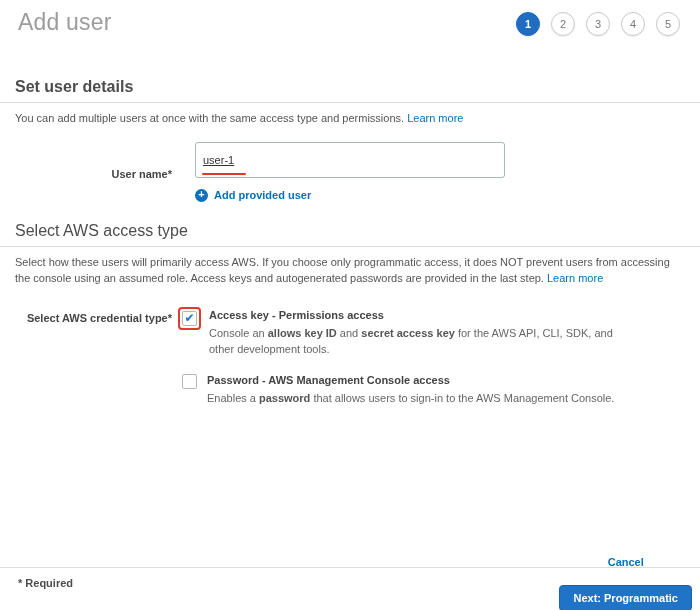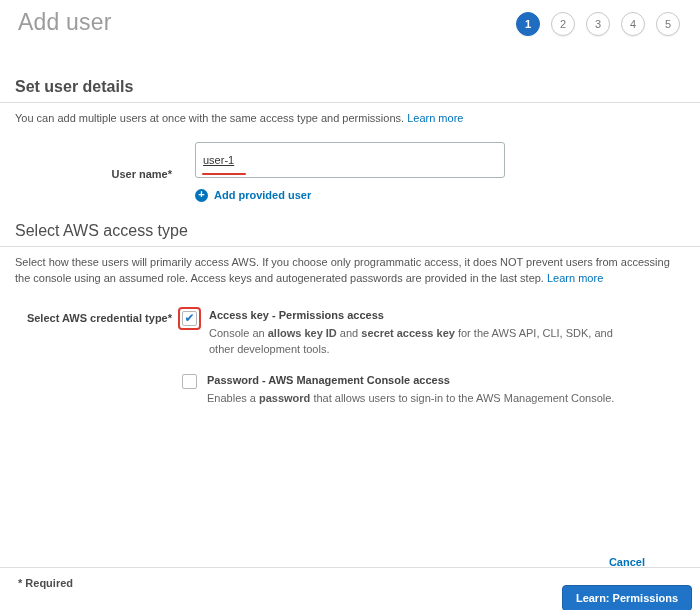--- a/index.html
+++ b/index.html
@@ -183,17 +183,17 @@
         </div>
 
       </div>
     </div>
   </div>
 
   <div class="footer">
     <div class="required-note">* Required</div>
     <div class="footer-actions">
       <a class="cancel-link">Cancel</a>
-      <button class="next-button">Learn: Permissions</button>
+      <button class="next-button">Next: Programmatic</button>
     </div>
   </div>
 
 </div>
 
 </body></html>

